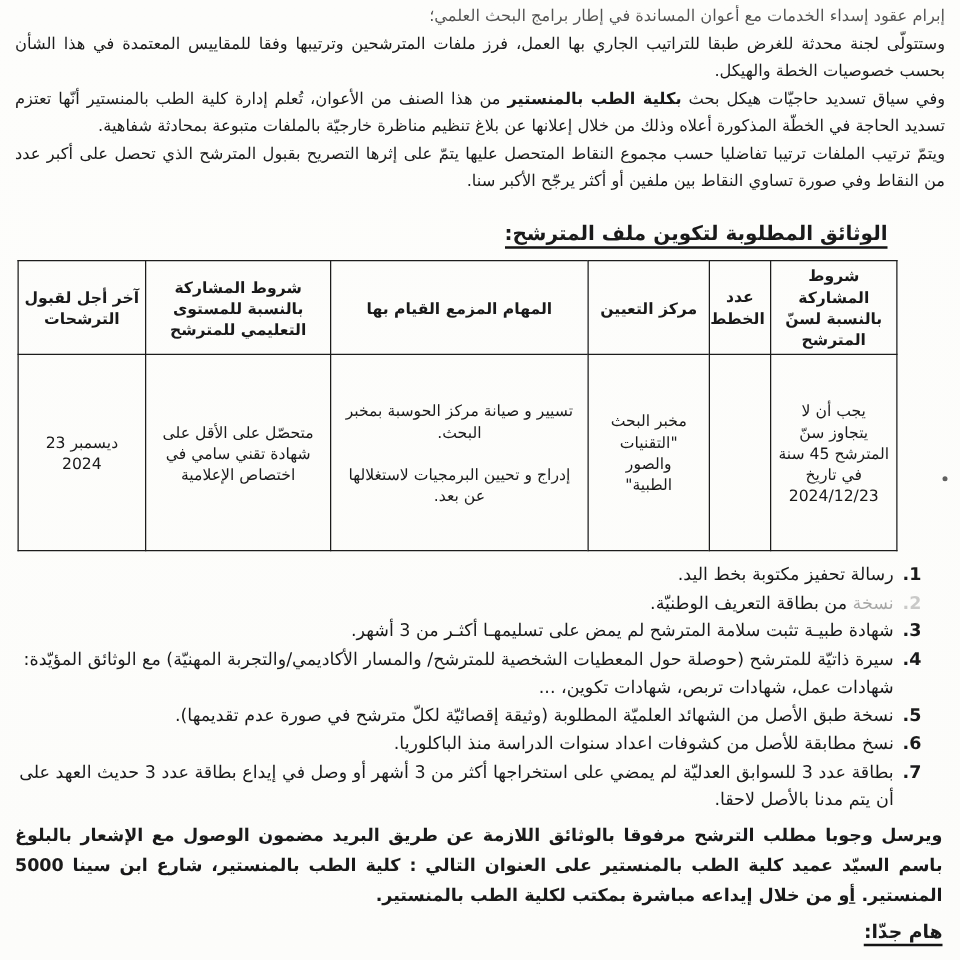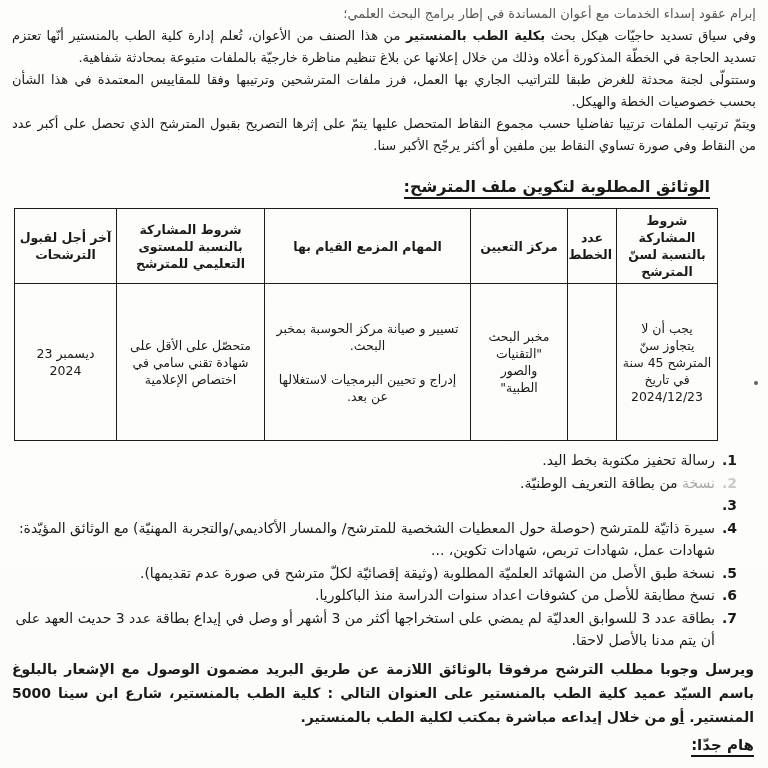--- a/index.html
+++ b/index.html
@@ -109,22 +109,22 @@
     right:10px;top:381px;
   }
 </style>
 </head>
 <body>
 
 <div class="page">
 
   <div class="intro">
     <p class="cut-line">إبرام عقود إسداء الخدمات مع أعوان المساندة في إطار برامج البحث العلمي؛</p>
+    <p>وستتولّى لجنة محدثة للغرض طبقا للتراتيب الجاري بها العمل، فرز ملفات المترشحين وترتيبها وفقا للمقاييس المعتمدة في هذا الشأن بحسب خصوصيات الخطة والهيكل.</p>
     <p><span>وفي سياق تسديد حاجيّات هيكل بحث </span><span class="inline-bold">بكلية الطب بالمنستير</span><span> من هذا الصنف من الأعوان، تُعلم إدارة كلية الطب بالمنستير أنّها تعتزم تسديد الحاجة في الخطّة المذكورة أعلاه وذلك من خلال إعلانها عن بلاغ تنظيم مناظرة خارجيّة بالملفات متبوعة بمحادثة شفاهية.</span></p>
-    <p>وستتولّى لجنة محدثة للغرض طبقا للتراتيب الجاري بها العمل، فرز ملفات المترشحين وترتيبها وفقا للمقاييس المعتمدة في هذا الشأن بحسب خصوصيات الخطة والهيكل.</p>
     <p>ويتمّ ترتيب الملفات ترتيبا تفاضليا حسب مجموع النقاط المتحصل عليها يتمّ على إثرها التصريح بقبول المترشح الذي تحصل على أكبر عدد من النقاط وفي صورة تساوي النقاط بين ملفين أو أكثر يرجّح الأكبر سنا.</p>
   </div>
 
   <div class="section-title-row">
     <span class="section-title">الوثائق المطلوبة لتكوين ملف المترشح:</span>
   </div>
 
   <table class="req">
     <colgroup>
       <col class="col-age">
@@ -172,20 +172,21 @@
     <div class="li">
       <span class="num">1.</span>
       <span class="txt">رسالة تحفيز مكتوبة بخط اليد.</span>
     </div>
     <div class="li">
       <span class="num fade-strong">2.</span>
       <span class="txt"><span class="fade-mid">نسخة</span><span> من بطاقة التعريف الوطنيّة.</span></span>
     </div>
     <div class="li">
       <span class="num">3.</span>
+      <span class="txt">شهادة طبيـة تثبت سلامة المترشح لم يمض على تسليمهـا أكثـر من 3 أشهر.</span>
     </div>
     <div class="li">
       <span class="num">4.</span>
       <span class="txt">سيرة ذاتيّة للمترشح (حوصلة حول المعطيات الشخصية للمترشح/ والمسار الأكاديمي/والتجربة المهنيّة) مع الوثائق المؤيّدة: شهادات عمل، شهادات تربص، شهادات تكوين، ...</span>
     </div>
     <div class="li">
       <span class="num">5.</span>
       <span class="txt">نسخة طبق الأصل من الشهائد العلميّة المطلوبة (وثيقة إقصائيّة لكلّ مترشح في صورة عدم تقديمها).</span>
     </div>
     <div class="li">

